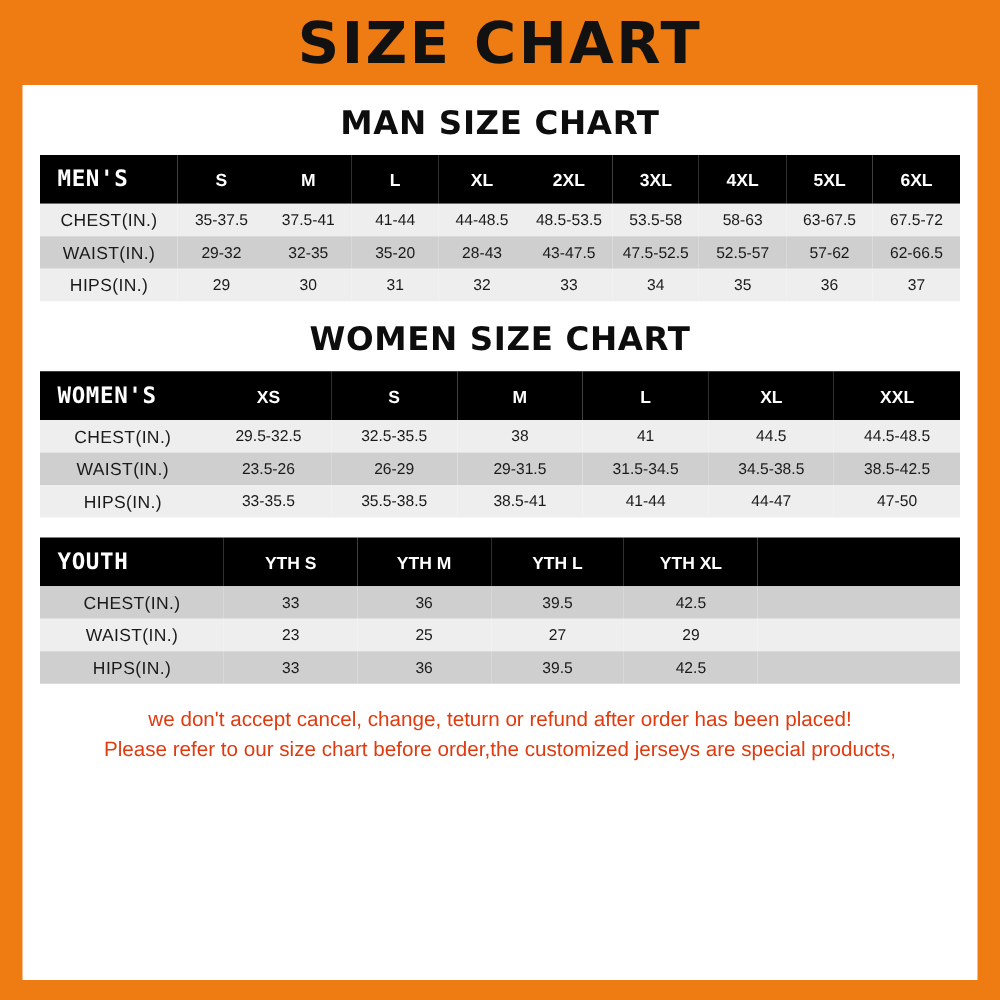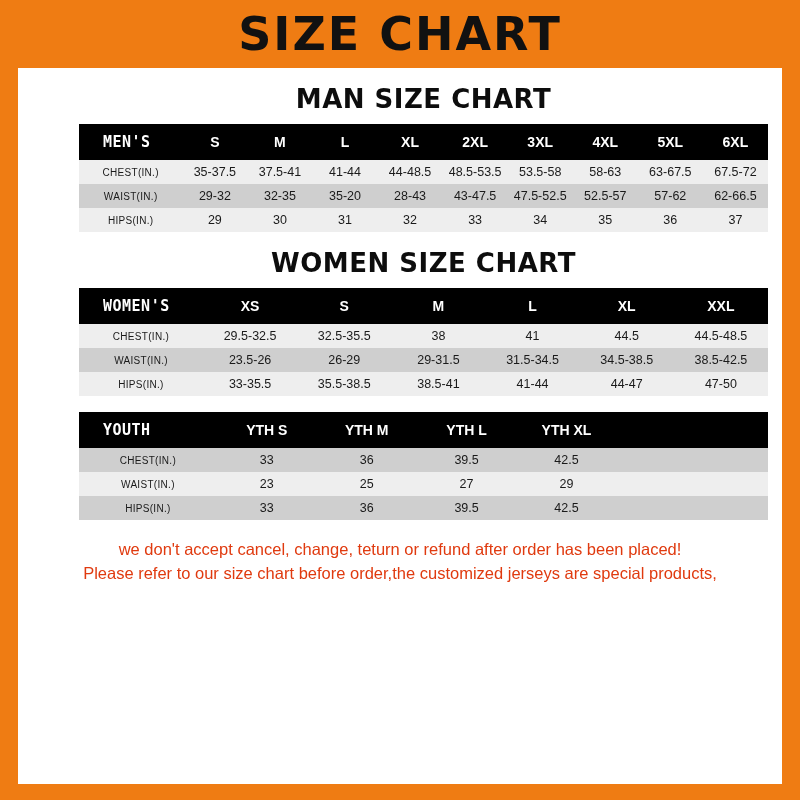--- a/index.html
+++ b/index.html
@@ -36,21 +36,20 @@
     font-size: 46px;
     letter-spacing: 2px;
     color: #111111;
     line-height: 1;
   }
   .content {
     padding: 0 14px;
   }
   .section {
     margin-top: 16px;
-    margin-left: 47px;
   }
   .section-title {
     text-align: center;
     font-family: "DejaVu Sans", sans-serif;
     font-weight: bold;
     font-size: 26px;
     letter-spacing: 0.5px;
     color: #0d0d0d;
     margin-bottom: 10px;
   }
@@ -69,30 +68,30 @@
   }
   table.size-table thead th {
     background: #000000;
     color: #ffffff;
     font-weight: bold;
     font-size: 14px;
     padding: 9px 1px;
   }
   table.size-table thead th.row-head {
     text-align: left;
-    padding-left: 24px;
+    padding-left: 14px;
     font-family: "DejaVu Sans Mono", monospace;
-    font-size: 15px;
+    font-size: 18px;
     letter-spacing: 0.5px;
   }
   table.size-table tbody td.row-head {
     text-align: center;
     font-weight: normal;
     font-family: "Liberation Sans", sans-serif;
-    font-size: 10px;
+    font-size: 14px;
     letter-spacing: 0.3px;
   }
   tr.band-light td { background: #eeeeee; }
   tr.band-dark td { background: #cfcfcf; }
 
   
   .men col.c0 { width: 15%; }
   .women col.c0 { width: 18%; }
   .youth col.c0 { width: 20%; }
   .youth col.cpad { width: 22%; }

